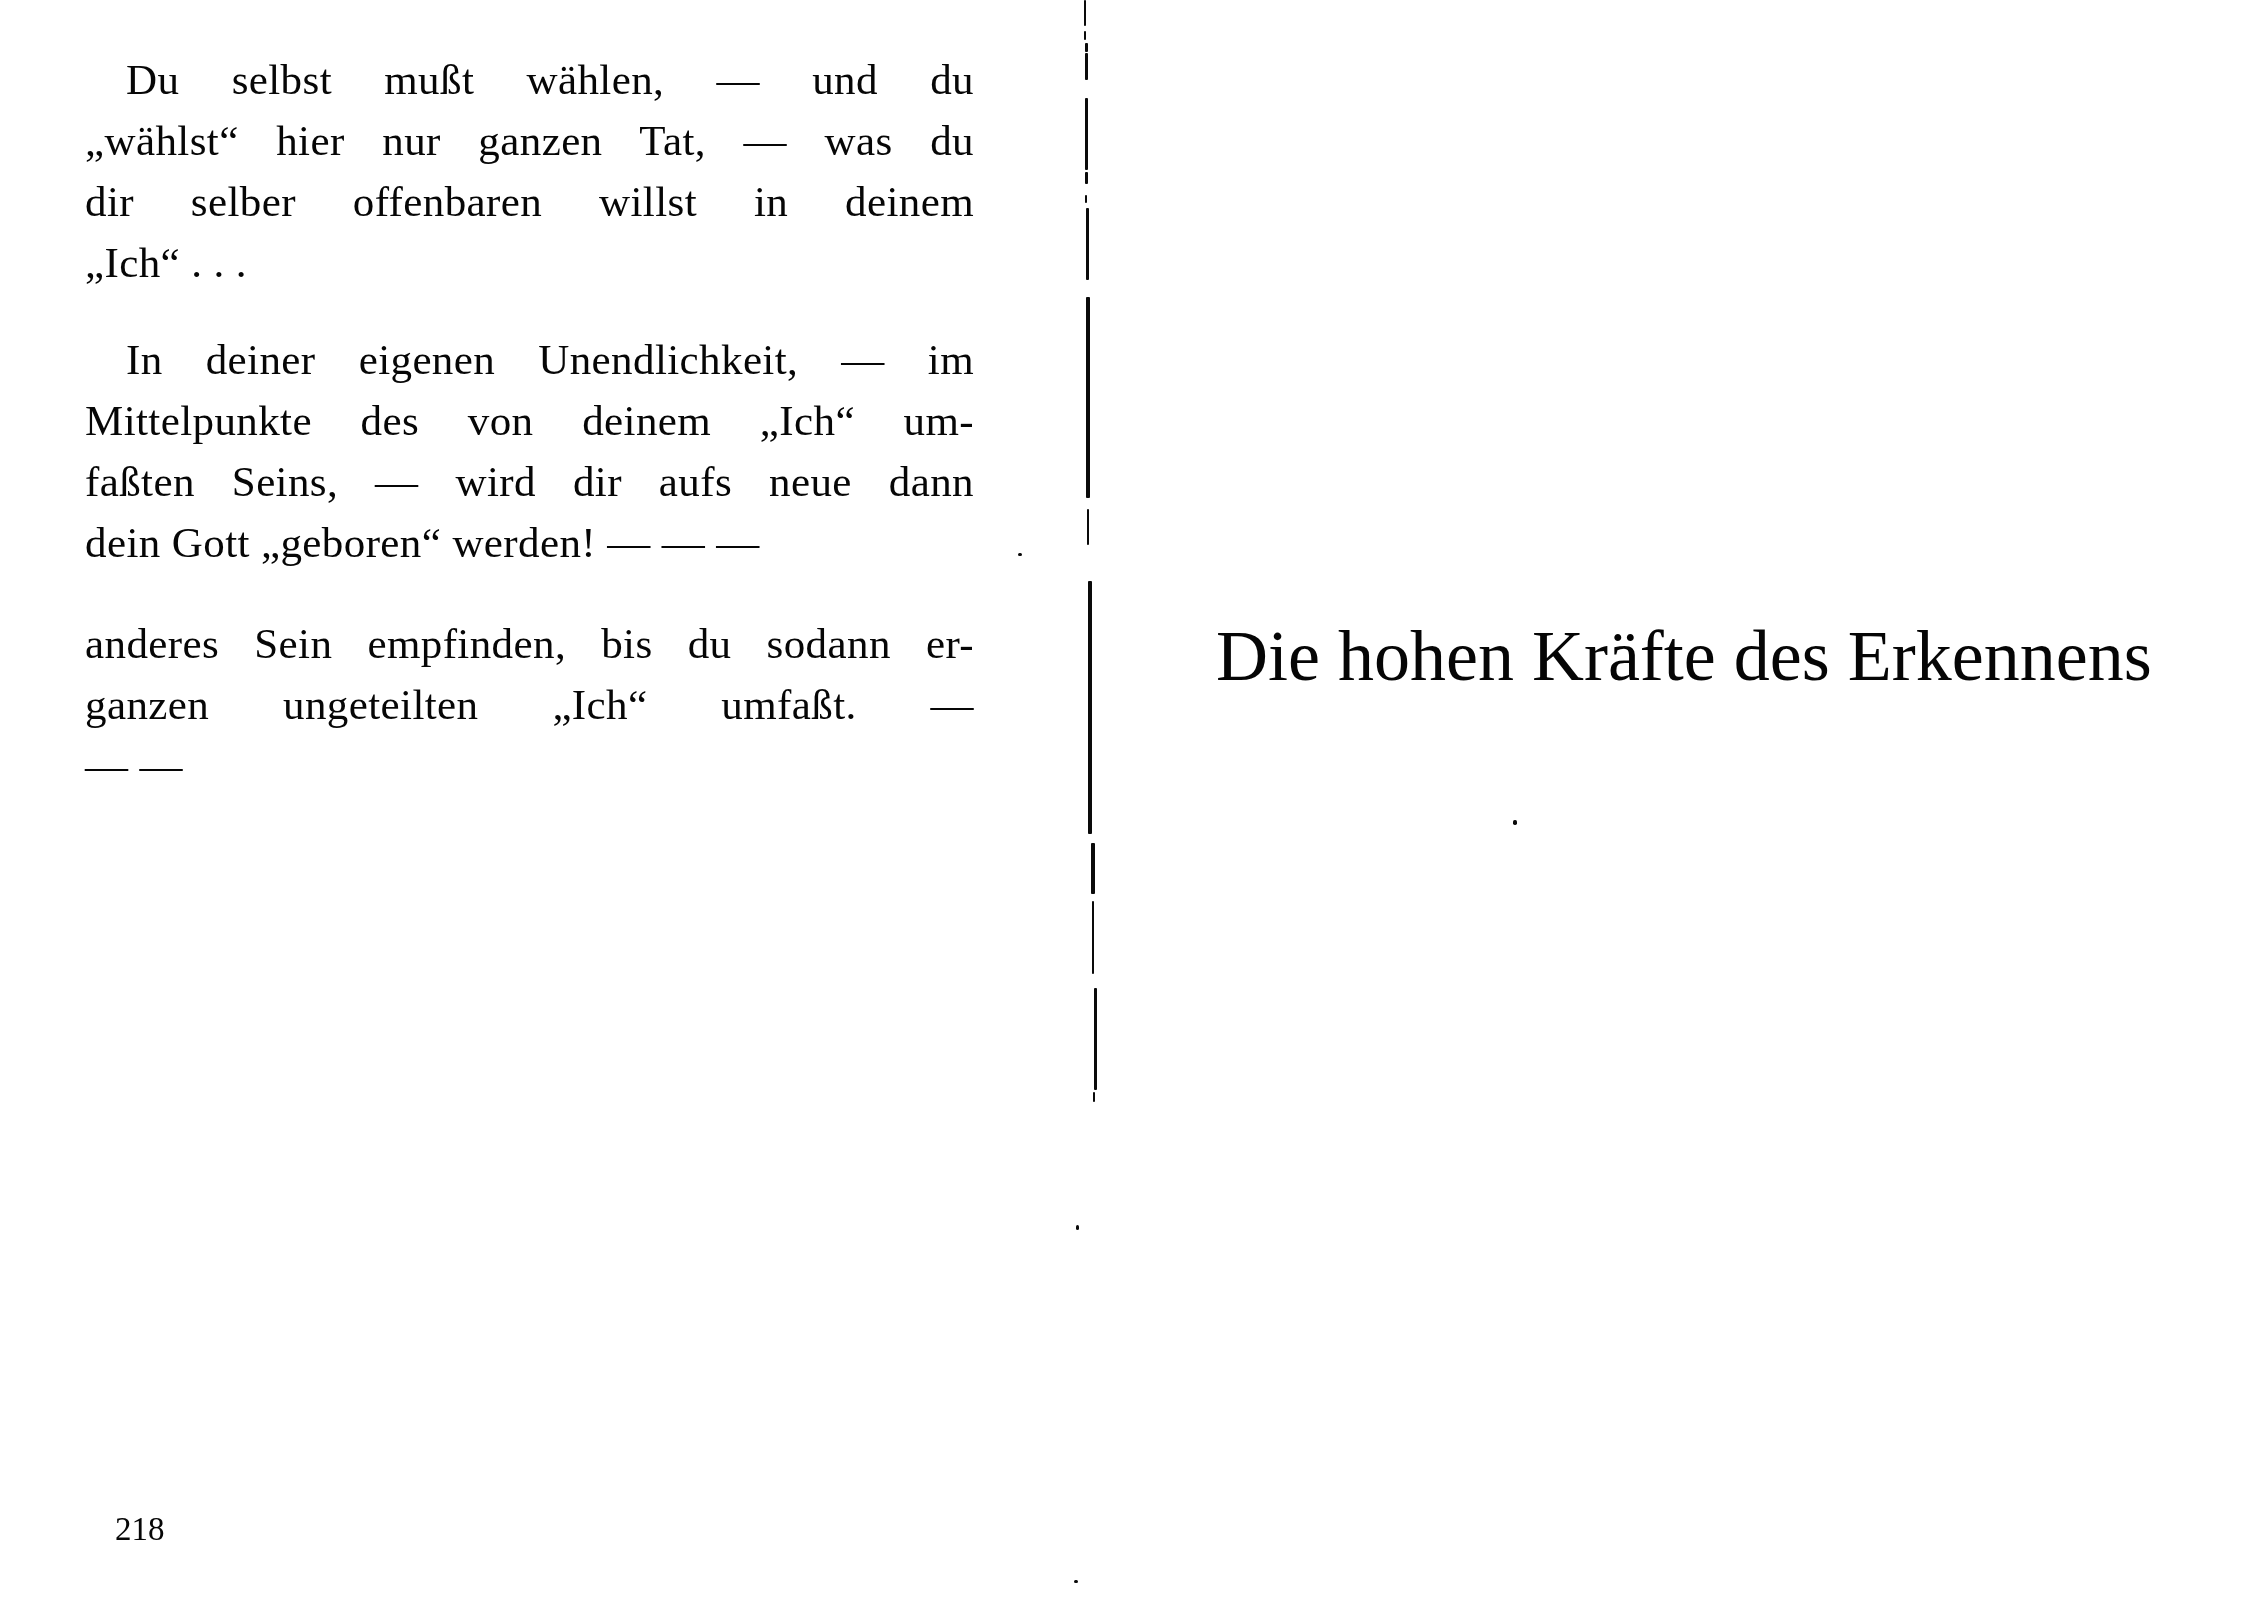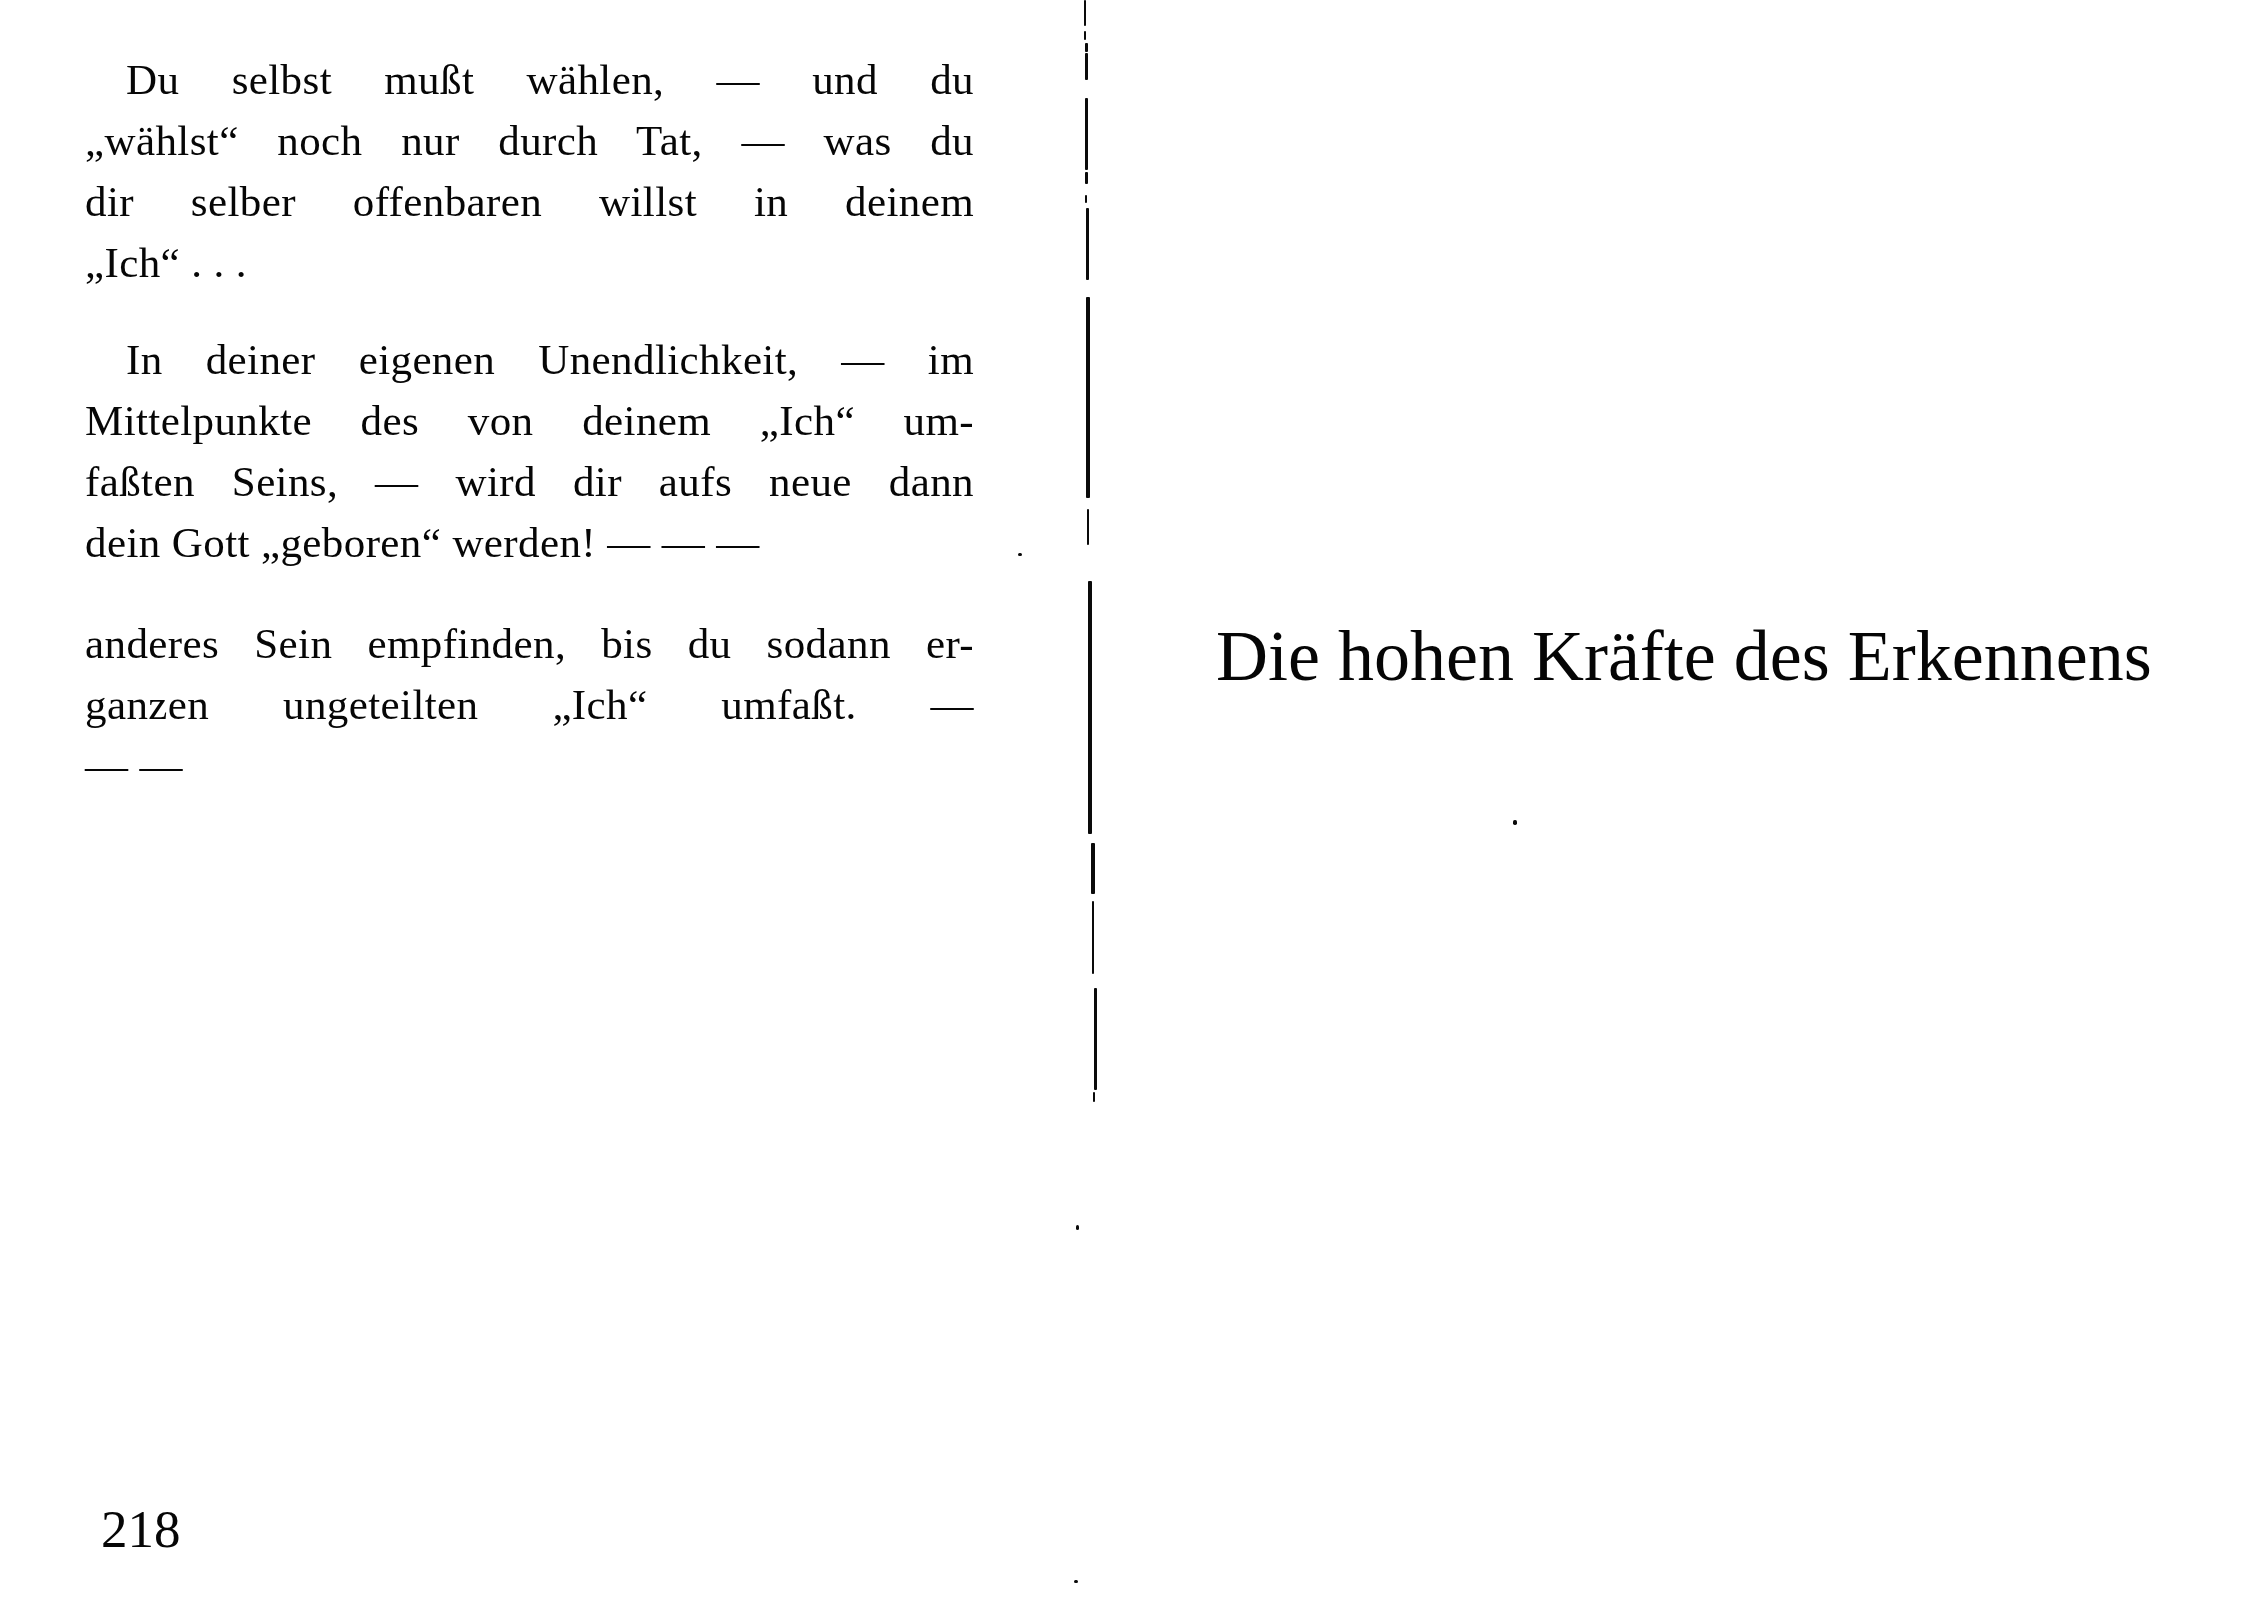--- a/index.html
+++ b/index.html
@@ -33,39 +33,39 @@
     left: 1216px;
     top: 614px;
     font-size: 72px;
     line-height: 85px;
     white-space: nowrap;
     color: #050505;
     font-weight: 500;
   }
   .pagenum {
     position: absolute;
-    left: 101px;
+    left: 115px;
     top: 1507px;
-    font-size: 53px;
+    font-size: 33px;
     line-height: 44px;
     color: #060606;
   }
   .seg { position: absolute; background: #0a0a0a; border-radius: 0.9px; }
   .speck { position: absolute; background: #0a0a0a; border-radius: 1.7px; }
 </style>
 </head>
 <body>
 
 <div id="canvas">
 
   <div>
 
     <div class="para" style="top:49px">
       <div class="bline indent">Du selbst mußt wählen, — und du</div>
-      <div class="bline">„wählst“ noch nur durch Tat, — was du</div>
+      <div class="bline">„wählst“ hier nur ganzen Tat, — was du</div>
       <div class="bline">dir selber offenbaren willst in deinem</div>
       <div class="bline lastline">„Ich“ . . .</div>
     </div>
 
     <div class="para" style="top:329px">
       <div class="bline indent">In deiner eigenen Unendlichkeit, — im</div>
       <div class="bline">Mittelpunkte des von deinem „Ich“ um-</div>
       <div class="bline">faßten Seins, — wird dir aufs neue dann</div>
       <div class="bline lastline">dein Gott „geboren“ werden! — — —</div>
     </div>

